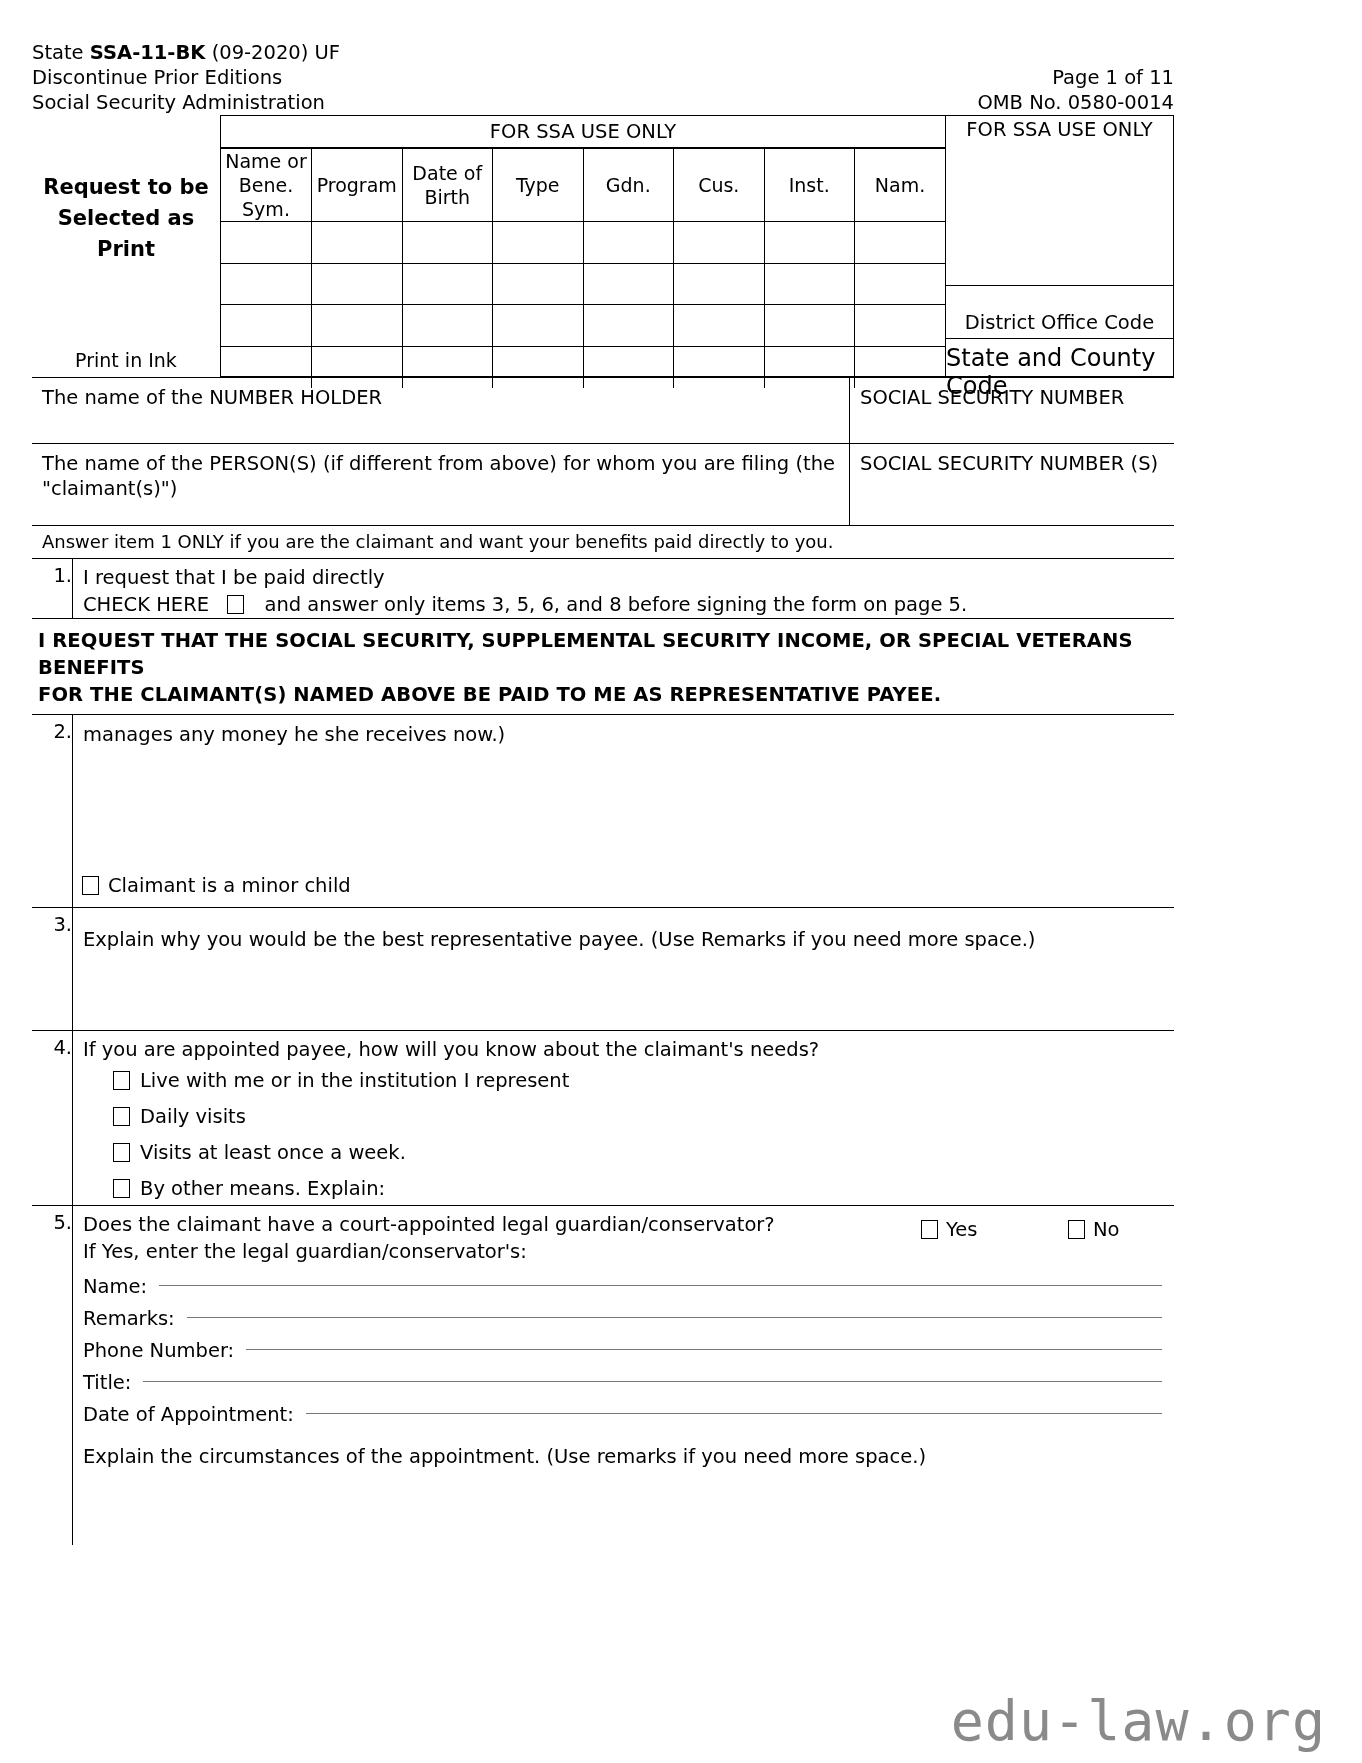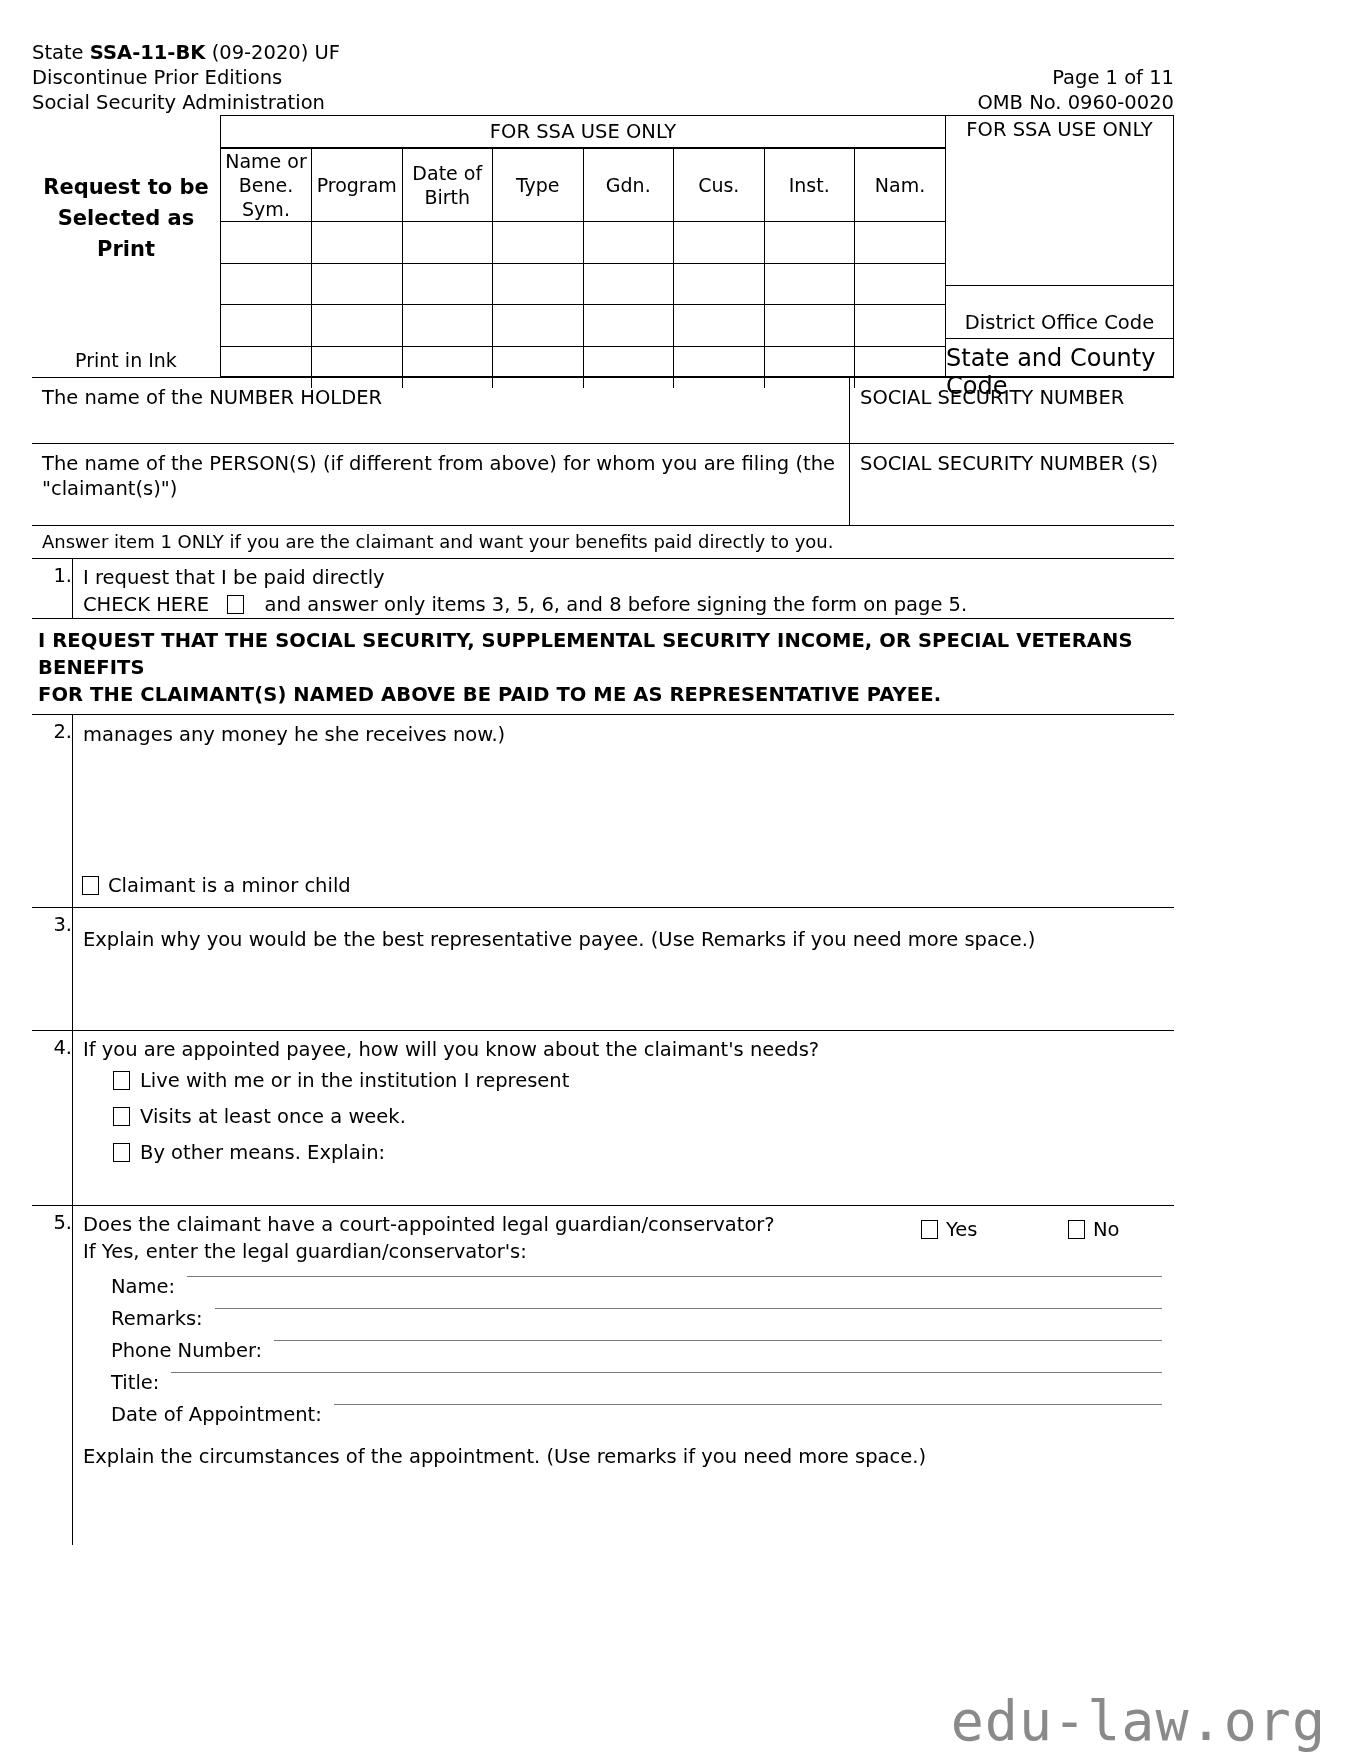--- a/index.html
+++ b/index.html
@@ -246,24 +246,23 @@
     position: absolute;
     top: 5px;
     font-size: 19.5px;
   }
   .yesno .cbox { margin-right: 8px; }
   .yes-pos { left: 838px; }
   .no-pos  { left: 985px; }
 
   .fieldline {
     display: flex;
-    align-items: flex-start;
+    align-items: center;
     margin-top: 10px;
     padding-right: 12px;
-    margin-left: 28px;
   }
   .fieldline .lbl {
     font-size: 19.5px;
     white-space: nowrap;
     line-height: 22px;
   }
   .fieldline .rule {
     flex: 1;
     border-bottom: 1.5px solid #777;
     margin-left: 12px;
@@ -296,21 +295,21 @@
       <div>
         <span>State</span>
         <b>SSA-11-BK</b>
         <span>(09-2020) UF</span>
       </div>
       <div>Discontinue Prior Editions</div>
       <div>Social Security Administration</div>
     </div>
     <div class="hdr-right">
       <div>Page 1 of 11</div>
-      <div>OMB  No. 0960-0020</div>
+      <div>OMB  No. 0580-0014</div>
     </div>
   </div>
 
   <div class="frame">
 
     <div class="ssa-block">
 
       <div class="left-title">
         <div class="t">
           <div>Request to be</div>
@@ -446,20 +445,23 @@
     </div>
 
     <div class="item item4">
       <div class="num">4.</div>
       <div class="body">
         <div style="line-height:27px;">If you are appointed payee, how will you know about the claimant's needs?</div>
         <div class="opt">
           <span class="cbox"></span><span>Live with me or in the institution I represent</span>
         </div>
         <div class="opt">
+          <span class="cbox"></span><span>Daily visits</span>
+        </div>
+        <div class="opt">
           <span class="cbox"></span><span>Visits at least once a week.</span>
         </div>
         <div class="opt">
           <span class="cbox"></span><span>By other means.   Explain:</span>
         </div>
       </div>
     </div>
 
     <div class="item item5">
       <div class="num">5.</div>

